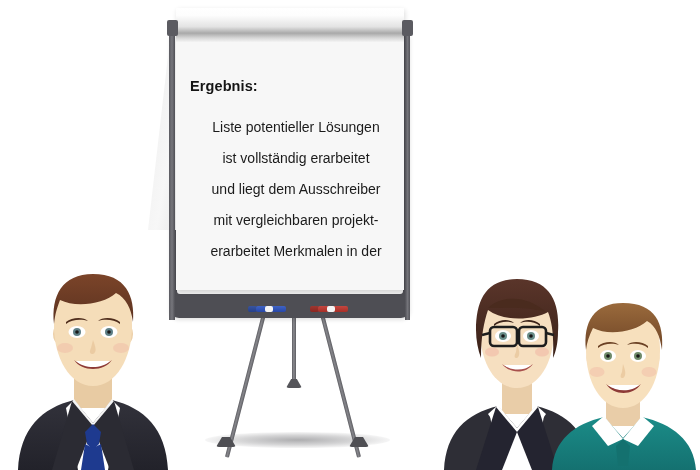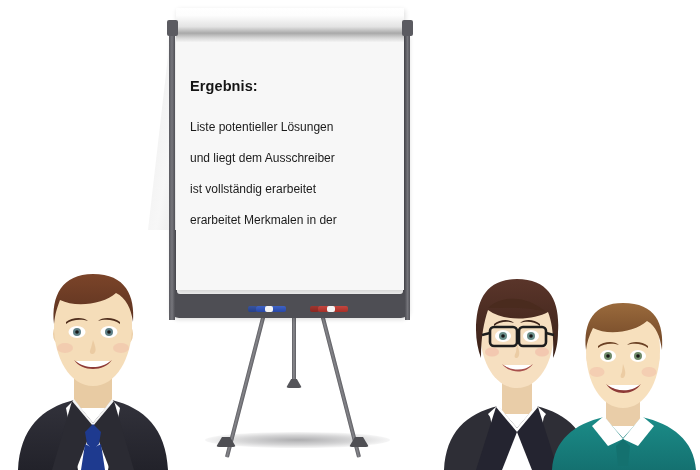--- a/index.html
+++ b/index.html
@@ -207,24 +207,25 @@
   }
   .chart-heading {
     font-size: 14.5px;
     font-weight: bold;
     color: #151515;
     letter-spacing: 0.1px;
     margin: 0 0 18px 0;
     line-height: 1;
   }
   .chart-line {
-    font-size: 12px;
+    font-size: 14px;
     color: #1b1b1b;
     line-height: 31px;
     white-space: nowrap;
+    text-align: center;
   }
 
   
   .person { position: absolute; }
 
   
   #person-left { left: 8px; top: 268px; width: 170px; height: 202px; }
 
   
   #person-woman { left: 440px; top: 276px; width: 155px; height: 194px; }
@@ -265,22 +266,23 @@
     <div class="paper-curl"></div>
 
     <div class="support-bar"></div>
     <div class="support-bar-right"></div>
     <div class="clip-left"></div>
     <div class="clip-right"></div>
 
     <div class="chart-text">
       <div class="chart-heading">Ergebnis:</div>
       <div class="chart-line">Liste potentieller Lösungen</div>
+      <div class="chart-line">ist vollständig erarbeitet</div>
       <div class="chart-line">und liegt dem Ausschreiber</div>
-      <div class="chart-line">ist vollständig erarbeitet</div>
+      <div class="chart-line">mit vergleichbaren projekt-</div>
       <div class="chart-line">erarbeitet Merkmalen in der</div>
     </div>
   </div>
 
   <div class="person" id="person-left">
     <svg width="170" height="202" viewBox="0 0 170 202" xmlns="http://www.w3.org/2000/svg">
       <defs>
         <linearGradient id="suitL" x1="0" y1="0" x2="0" y2="1">
           <stop offset="0%" stop-color="#32323b"></stop>
             <stop offset="100%" stop-color="#22222a"></stop>

